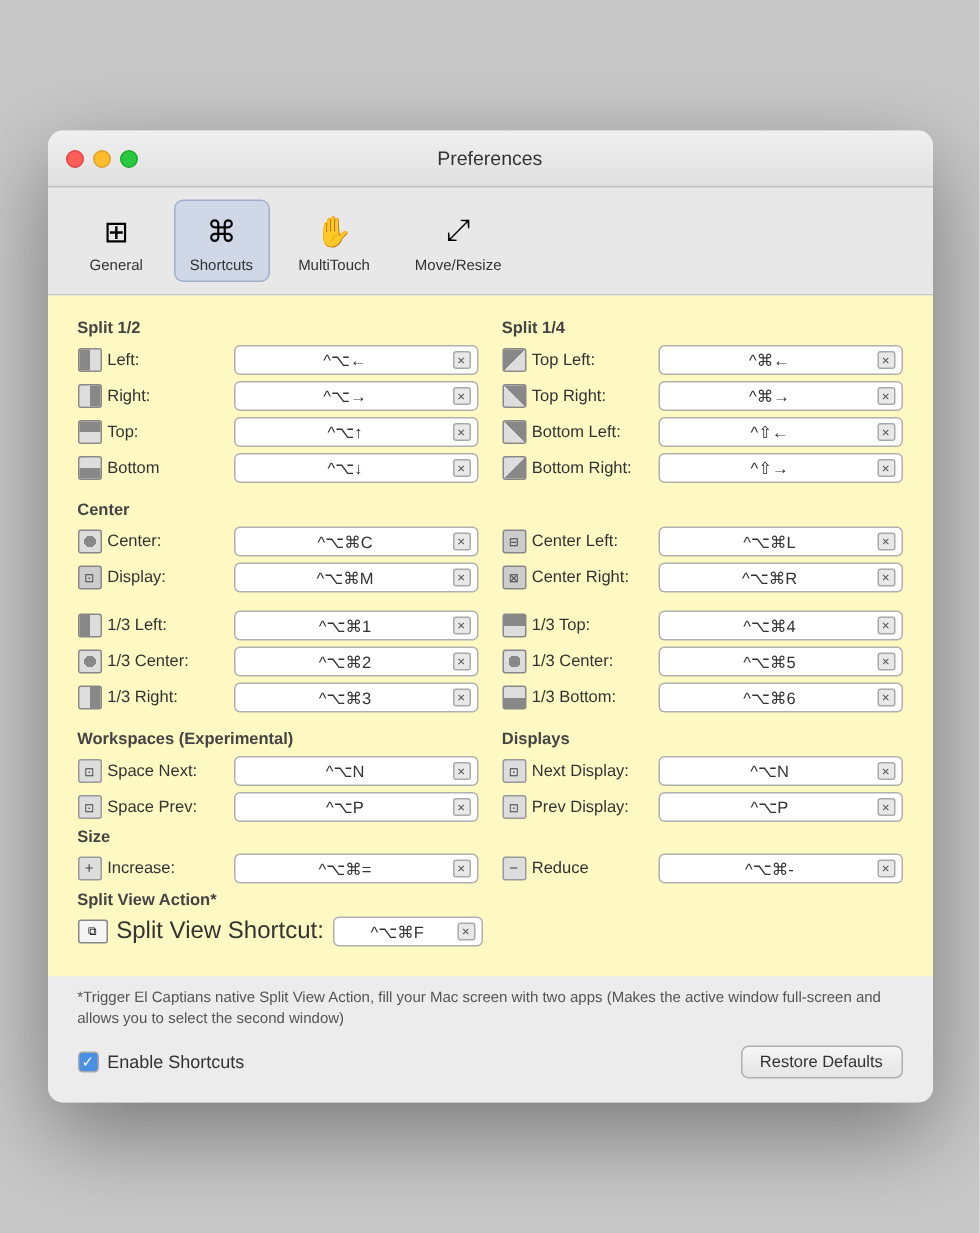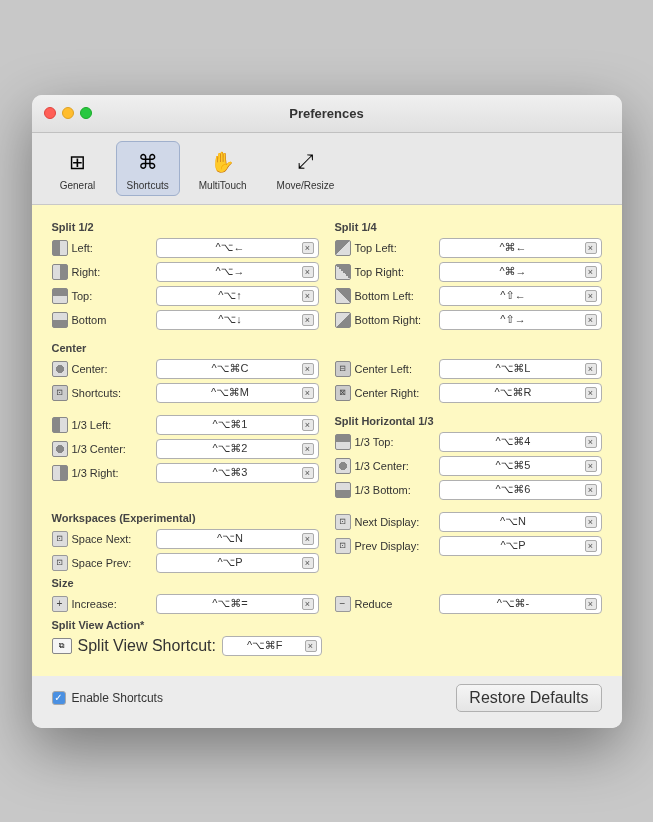--- a/index.html
+++ b/index.html
@@ -38,21 +38,21 @@
     .traffic-light {
       width: 12px;
       height: 12px;
       border-radius: 50%;
     }
     .tl-close { background: #ff5f57; border: 1px solid #e0443e; }
     .tl-minimize { background: #ffbd2e; border: 1px solid #dea123; }
     .tl-maximize { background: #28c840; border: 1px solid #1aab29; }
     .titlebar-title {
       font-size: 13px;
-      font-weight: 700;
+      font-weight: 400;
       color: #333;
     }
     .toolbar {
       background: #e8e8e8;
       border-bottom: 1px solid #c8c8c8;
       display: flex;
       padding: 8px 16px;
       gap: 8px;
     }
     .toolbar-item {
@@ -187,21 +187,21 @@
     .checkbox-label {
       font-size: 12px;
       color: #333;
       text-align: right;
     }
     .restore-btn {
       background: linear-gradient(180deg, #f5f5f5, #e5e5e5);
       border: 1px solid #b0b0b0;
       border-radius: 5px;
       padding: 4px 12px;
-      font-size: 16px;
+      font-size: 11px;
       color: #333;
       cursor: pointer;
     }
     .split-view-row {
       display: flex;
       align-items: center;
       gap: 6px;
       margin-bottom: 4px;
     }
     .split-view-icon {
@@ -379,21 +379,21 @@
         <div class="shortcut-row">
           <div class="shortcut-icon icon-center"></div>
           <span class="shortcut-label">Center:</span>
           <div class="shortcut-field">
             <span class="shortcut-field-text">^⌥⌘C</span>
             <div class="shortcut-clear">×</div>
           </div>
         </div>
         <div class="shortcut-row">
           <div class="shortcut-icon" style="background:#ccc;">⊡</div>
-          <span class="shortcut-label">Shortcuts:</span>
+          <span class="shortcut-label">Display:</span>
           <div class="shortcut-field">
             <span class="shortcut-field-text">^⌥⌘M</span>
             <div class="shortcut-clear">×</div>
           </div>
         </div>
       </div>
       <div class="col">
         <div class="section-label" style="visibility:hidden;">Center</div>
         <div class="shortcut-row">
           <div class="shortcut-icon" style="background:#ccc;">⊟</div>
@@ -435,21 +435,20 @@
         <div class="shortcut-row">
           <div class="shortcut-icon icon-right"></div>
           <span class="shortcut-label">1/3 Right:</span>
           <div class="shortcut-field">
             <span class="shortcut-field-text">^⌥⌘3</span>
             <div class="shortcut-clear">×</div>
           </div>
         </div>
       </div>
       <div class="col">
-        <div class="section-label">Split Horizontal 1/3</div>
         <div class="shortcut-row">
           <div class="shortcut-icon icon-top"></div>
           <span class="shortcut-label">1/3 Top:</span>
           <div class="shortcut-field">
             <span class="shortcut-field-text">^⌥⌘4</span>
             <div class="shortcut-clear">×</div>
           </div>
         </div>
         <div class="shortcut-row">
           <div class="shortcut-icon icon-center"></div>
@@ -484,20 +483,21 @@
         <div class="shortcut-row">
           <div class="shortcut-icon" style="background:#ddd;border:1px solid #999;">⊡</div>
           <span class="shortcut-label">Space Prev:</span>
           <div class="shortcut-field">
             <span class="shortcut-field-text">^⌥P</span>
             <div class="shortcut-clear">×</div>
           </div>
         </div>
       </div>
       <div class="col">
+        <div class="section-label">Displays</div>
         <div class="shortcut-row">
           <div class="shortcut-icon" style="background:#ddd;border:1px solid #999;">⊡</div>
           <span class="shortcut-label">Next Display:</span>
           <div class="shortcut-field">
             <span class="shortcut-field-text">^⌥N</span>
             <div class="shortcut-clear">×</div>
           </div>
         </div>
         <div class="shortcut-row">
           <div class="shortcut-icon" style="background:#ddd;border:1px solid #999;">⊡</div>
@@ -539,20 +539,21 @@
         <span style="font-size:16px; color:#333; min-width:105px;">Split View Shortcut:</span>
         <div class="split-view-field">
           <span style="padding: 0 20px; font-size:11px;">^⌥⌘F</span>
           <div class="split-view-clear">×</div>
         </div>
       </div>
     </div>
   </div>
 
   <div class="footer">
+    <p class="note-text">*Trigger El Captians native Split View Action, fill your Mac screen with two apps (Makes the active window full-screen and allows you to select the second window)</p>
     <div class="footer-controls">
       <div class="checkbox-row">
         <div class="checkbox">✓</div>
         <span class="checkbox-label">Enable Shortcuts</span>
       </div>
       <button class="restore-btn">Restore Defaults</button>
     </div>
   </div>
 </div>
 

